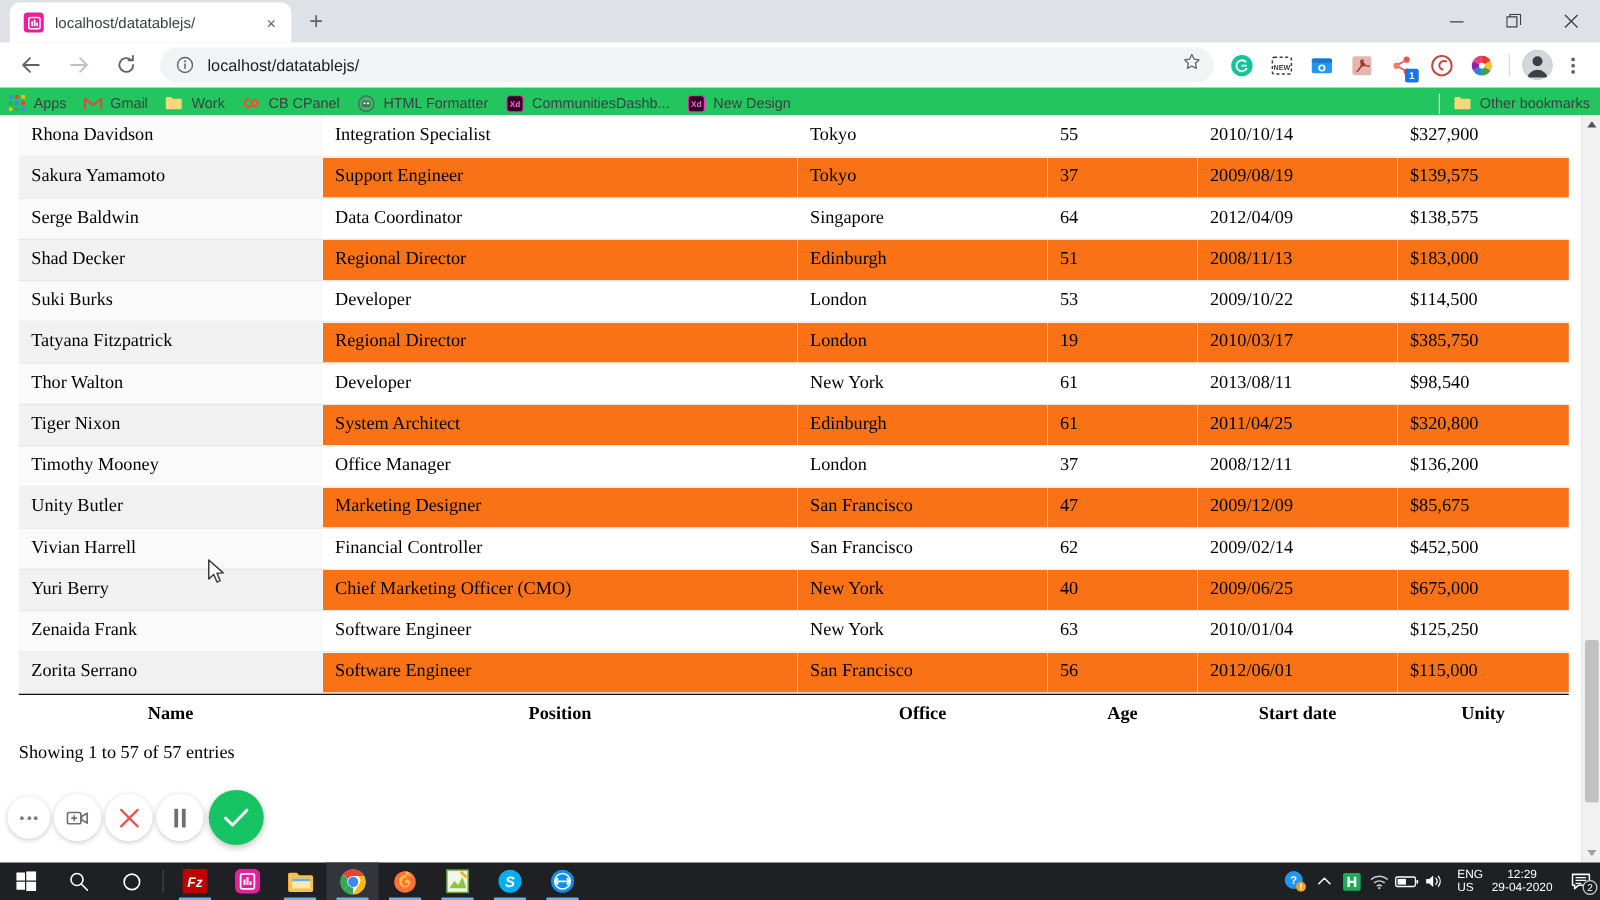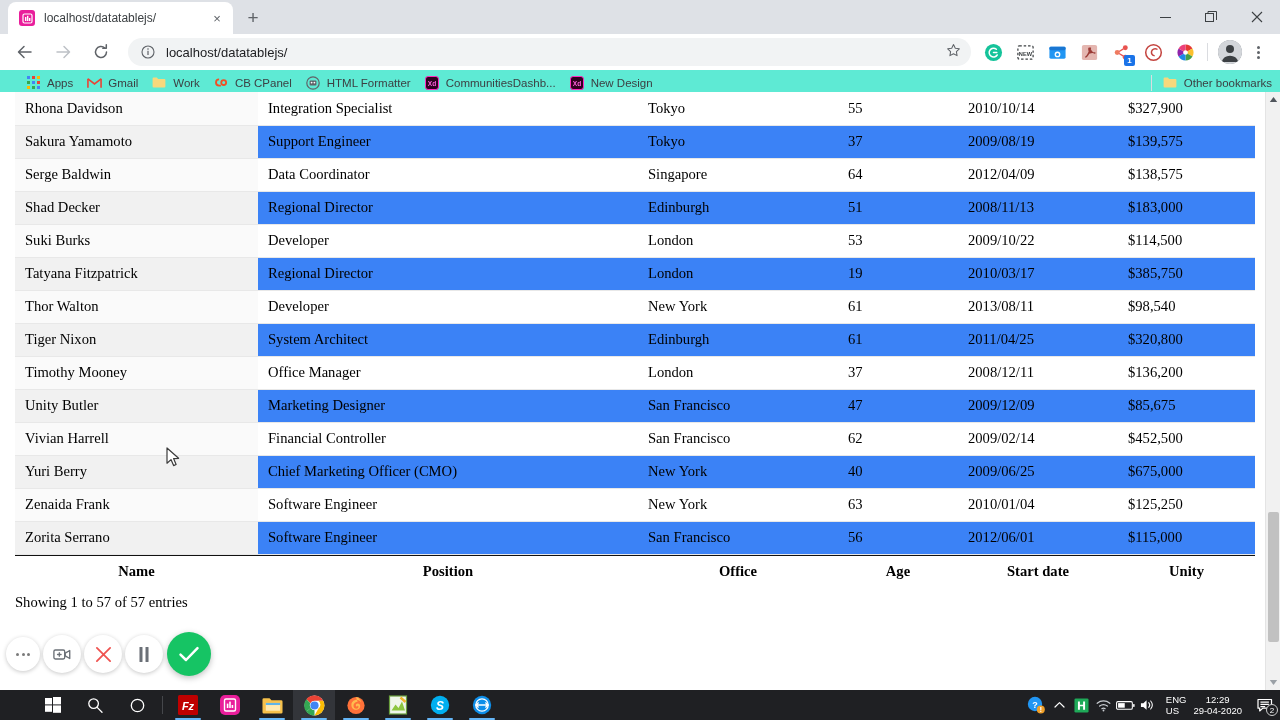--- a/index.html
+++ b/index.html
@@ -84,22 +84,22 @@
   .avatar {
     width: 24px; height: 24px; border-radius: 50%;
     background: #9aa0a6; margin: 0 4px; overflow:hidden; flex:0 0 auto;
     display:flex; align-items:flex-end; justify-content:center;
   }
   .kebab { width: 24px; height: 26px; display:flex; flex-direction:column; align-items:center; justify-content:center; gap:2px; margin-right:4px;}
   .kebab i { width:3px; height:3px; border-radius:50%; background:#5f6368; display:block;}
 
   
   .bookmarks {
-    height: 26px; background: #5eead4;
-    display: flex; align-items: center; padding: 0 25px;
+    height: 26px; background: #22c55e;
+    display: flex; align-items: center; padding: 0 5px;
     border-bottom: 1px solid #e4e6e8; position: relative;
   }
   .bm { display: flex; align-items: center; margin-right: 13px; flex: 0 0 auto; }
   .bm-ico { width: 16px; height: 16px; display:flex; align-items:center; justify-content:center; flex:0 0 auto;}
   .bm-label { font-size: 11.5px; color: #3c4043; margin-left: 6px; white-space: nowrap; }
   .bm-right { position: absolute; right: 8px; display: flex; align-items: center; }
   .bm-divider { width:1px; height:16px; background:#dadce0; margin-right:10px; }
 
   
   .viewport {
@@ -110,21 +110,21 @@
   .page { position: relative; width: 1265px; }
 
   table.dt { width: 1240px; margin-left: 15px; border-collapse: collapse; table-layout: fixed; }
   table.dt td, table.dt th { font-family: "Liberation Serif", serif; }
   table.dt td {
     height: 33px; font-size: 14.6px; color: #000;
     border-bottom: 1px solid #e8e8e8;
     padding: 0 10px; vertical-align: middle;
     white-space: nowrap; overflow: hidden;
   }
-  table.dt tr.odd td { background: #3b82f6; }
+  table.dt tr.odd td { background: #f97316; }
   table.dt tr.even td { background: #ffffff; }
   table.dt tr.odd td.sorted { background: #f1f1f1; }
   table.dt tr.even td.sorted { background: #fafafa; }
   .c-name { width: 243px; }
   .c-pos  { width: 380px; }
   .c-off  { width: 200px; }
   .c-age  { width: 120px; }
   .c-date { width: 160px; }
   .c-sal  { width: 137px; }
 
@@ -169,21 +169,21 @@
     width: 44px; height: 44px; background: #16c464;
     box-shadow: 0 2px 6px rgba(0,0,0,.25); margin-left: 1px;
   }
   .dots { display:flex; gap:2.5px; }
   .dots i { width:3px; height:3px; border-radius:50%; background:#7a7a7a; display:block; }
 
   
   .taskbar {
     position: absolute; left:0; top: 690px;
     width: 1280px; height: 30px;
-    background: #1f2023; display: flex; align-items: center; padding-left: 32px;
+    background: #1f2023; display: flex; align-items: center;
   }
   .tb-item { width: 42px; height: 30px; display:flex; align-items:center; justify-content:center; position: relative; flex:0 0 auto;}
   .tb-item.active { background: #33353a; }
   .tb-underline { position:absolute; bottom:0; left:8px; right:8px; height:2px; background:#65b6f7; border-radius:1px;}
   .tb-sep2 { width:1px; height:18px; background:#45474b; margin:0 4px; }
   .tray { position: absolute; right: 0; display:flex; align-items:center; height:30px; }
   .tray-ico { width: 22px; height:30px; display:flex; align-items:center; justify-content:center; position:relative; }
   .tray-lang { color:#fff; font-size:9.5px; line-height:11px; text-align:left; margin:0 7px; }
   .tray-clock { color:#fff; font-size:9.5px; line-height:11px; text-align:center; margin-right:8px; }
   .tray-notif { width:30px; height:30px; display:flex; align-items:center; justify-content:center; position:relative; }

